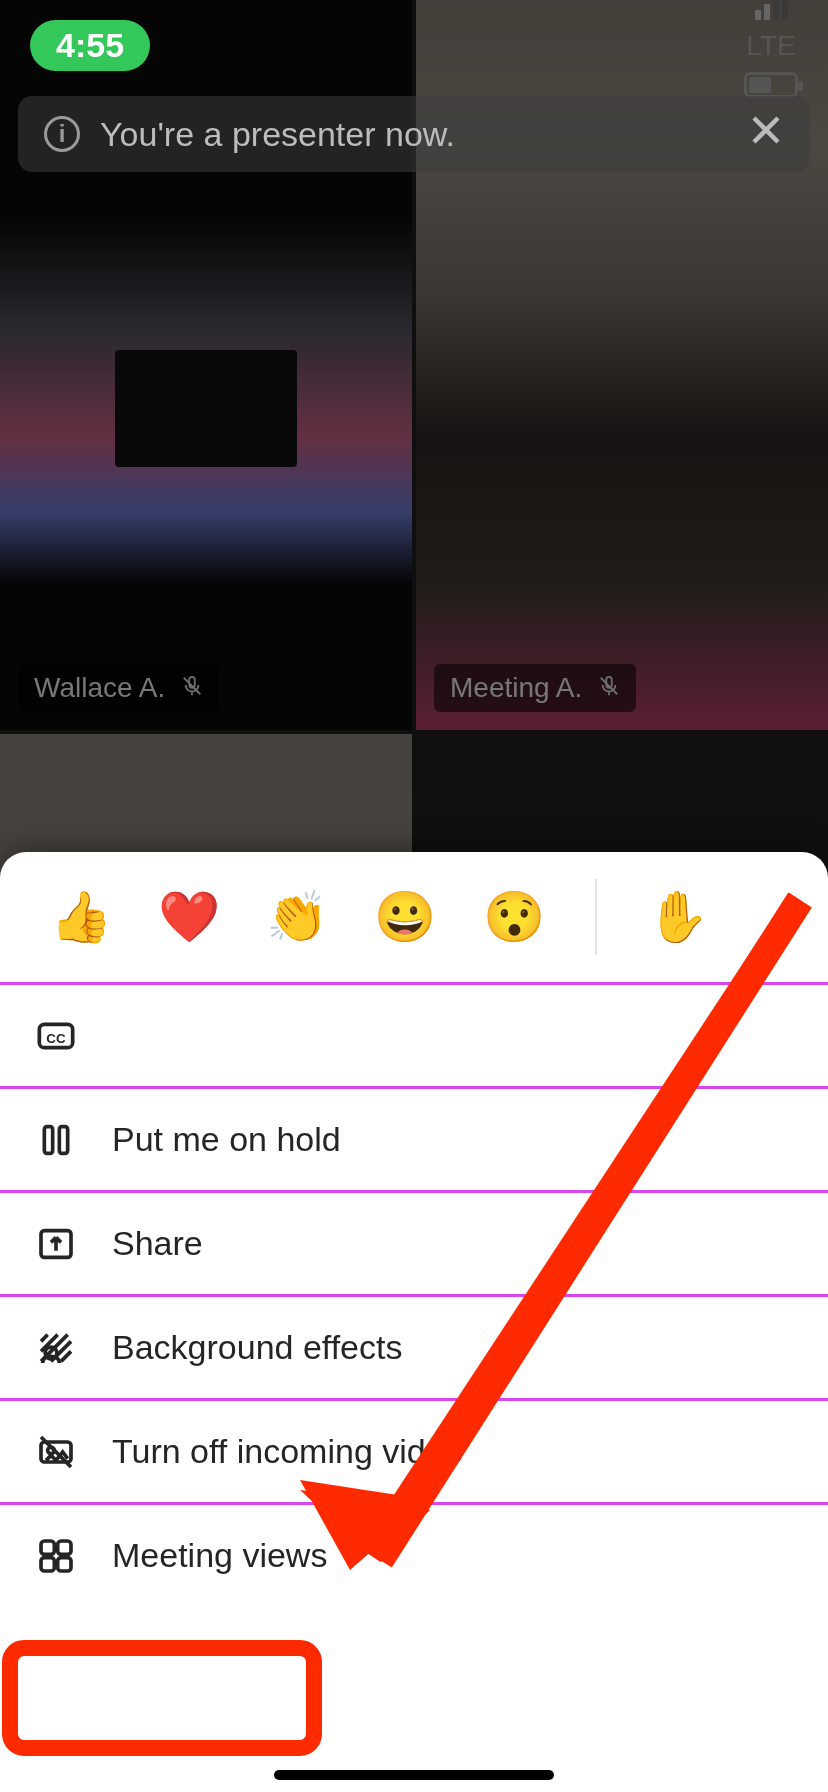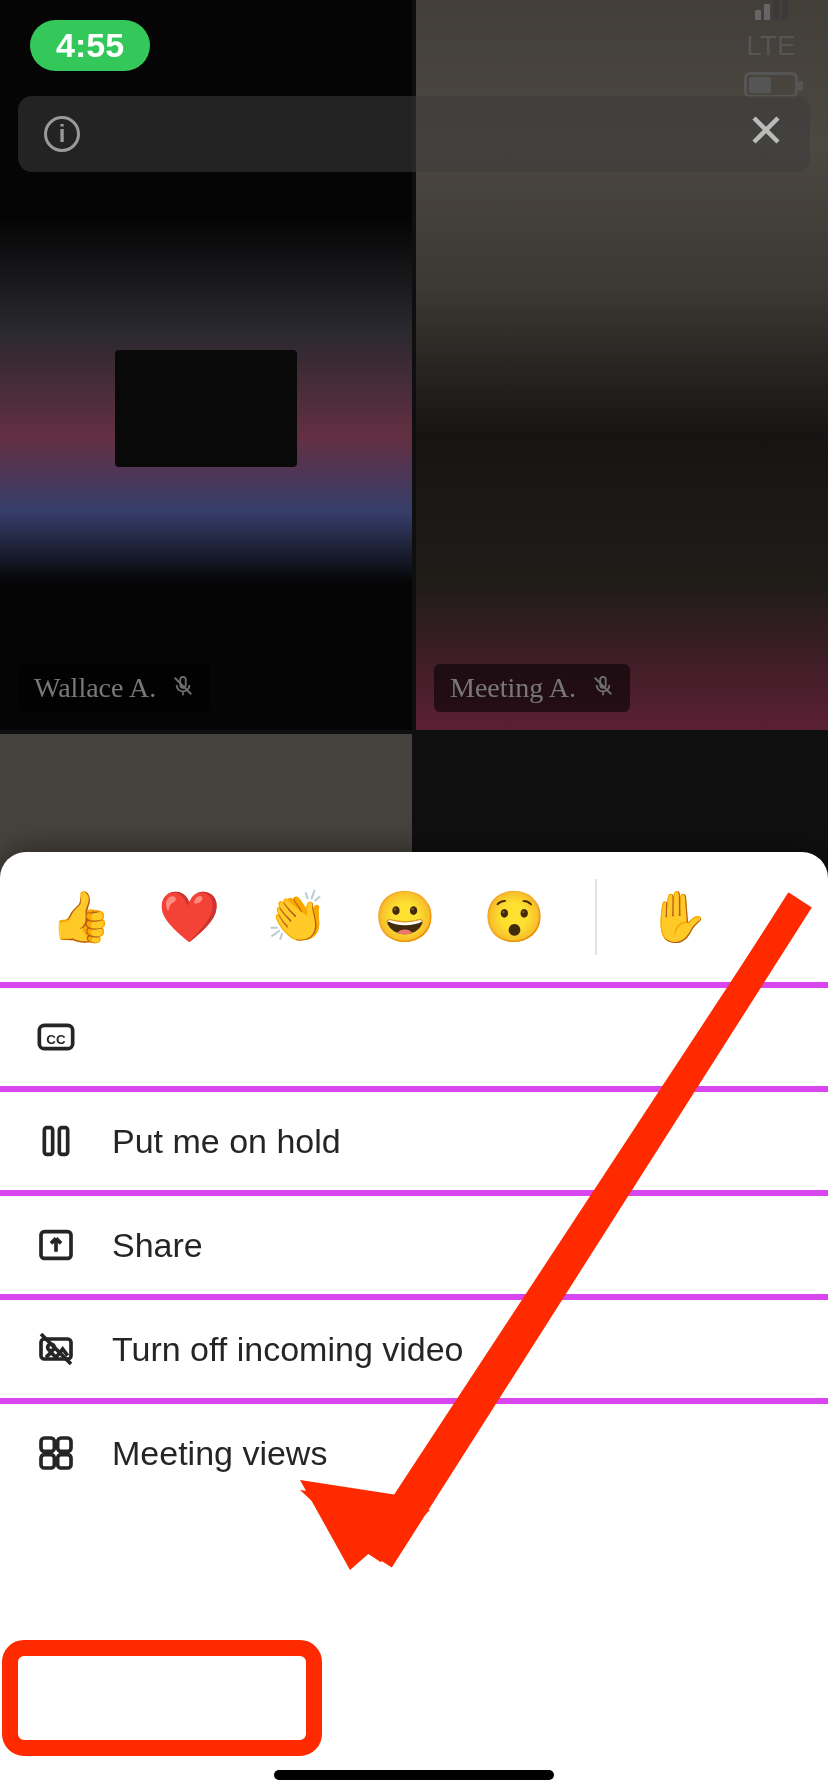--- a/index.html
+++ b/index.html
@@ -29,31 +29,31 @@
   .toast .close svg { width:36px; height:36px; stroke:#bbb; stroke-width:3; }
 
   
   .grid { position:absolute; top:0; left:0; right:0; bottom:0; display:grid; grid-template-columns:1fr 1fr; grid-template-rows: 730px 1fr; gap:4px; padding-top:0;}
   .tile { position:relative; background:#0f0f0f; overflow:hidden;}
   .tile.t1 { background: linear-gradient(#0a0a0a 30%, #4a4a55 45%, #b6577a 60%, #6472c2 70%, #0a0a0a 80%); }
   .tile.t1::before{content:"";position:absolute;left:28%;top:48%;width:44%;height:16%;background:#111;border-radius:4px;}
   .tile.t2 { background: linear-gradient(#7a7268 0%, #8a8278 20%, #6c655c 40%, #2a2422 60%, #3a342e 80%, #a23a5c 99%); }
   .tile.t3 { background: linear-gradient(#7e776e, #9a938a); }
   .tile.t4 { background:#1e1e1e; }
-  .nametag { position:absolute; left:18px; bottom:18px; background:rgba(0,0,0,0.55); color:#d9d9d9; font-size:28px; padding:8px 16px; border-radius:6px; display:flex; align-items:center; gap:16px;font-family:Liberation Serif, serif;}
+  .nametag { position:absolute; left:18px; bottom:18px; background:rgba(0,0,0,0.55); color:#d9d9d9; font-size:28px; padding:8px 16px; border-radius:6px; display:flex; align-items:center; gap:16px;}
   .mute-ic svg{width:22px;height:22px;fill:#c8c8c8;}
 
   
   .sheet { position:absolute; left:0; right:0; bottom:0; background:#fff; border-top-left-radius:26px; border-top-right-radius:26px; height: 940px; box-shadow:0 -4px 30px rgba(0,0,0,0.4); }
   .reactions { display:flex; align-items:center; height:130px; padding:0 50px; gap:46px; font-size:50px;}
   .reactions .sep { width:2px; height:76px; background:#e3e3e3; margin:0 4px;}
   .reactions span { cursor:pointer; }
 
   .menu { }
-  .menu-item { display:flex; align-items:center; height:104px; padding:0 36px; border-top:6px solid #d946ef; gap:36px; color:#252525; font-size:34px;}
+  .menu-item { display:flex; align-items:center; height:104px; padding:0 36px; border-top:3px solid #d946ef; gap:36px; color:#252525; font-size:34px;}
   .menu-item .micon { width:40px; height:40px; display:flex; align-items:center; justify-content:center; }
   .menu-item .micon svg { width:40px; height:40px; stroke:#252525; stroke-width:2.2; fill:none; }
   .menu-item.highlight { position:relative; }
 
   
   .red-box { position:absolute; left:2px; bottom:36px; width:320px; height:116px; border:16px solid #ff2a00; border-radius:22px; z-index:50; pointer-events:none;}
   
   .white-inset { position:absolute; left:20px; bottom:52px; width:276px; height:84px; border:5px solid #fff; border-radius:6px; z-index:51; pointer-events:none;}
 
   
@@ -105,20 +105,21 @@
       </div>
       <div class="lte">LTE</div>
       <div class="battery">
           <div class="fill"></div>
         </div>
     </div>
   </div>
 
   <div class="toast">
     <div class="info-icon">i</div>
+    <span>You're a presenter now.</span>
     <span class="close">
       <svg viewBox="0 0 24 24">
           <path d="M4 4l16 16M20 4L4 20"></path>
         </svg>
     </span>
   </div>
 
   <div class="sheet">
     <div class="reactions">
       <span>👍</span>
@@ -154,20 +155,30 @@
       <div class="menu-item">
         <span class="micon">
           <svg viewBox="0 0 24 24">
               <rect x="3" y="4" width="18" height="16" rx="2"></rect>
               <path d="M12 16V8m0 0l-3 3m3-3l3 3"></path>
             </svg>
         </span>
         <span>Share</span>
       </div>
 
+      <div class="menu-item">
+        <span class="micon">
+          <svg viewBox="0 0 24 24">
+              <path d="M3 8l4-4M3 14l10-10M3 20l16-16M9 20l12-12M15 20l6-6"></path>
+              <circle cx="9" cy="15" r="3.5"></circle>
+              <path d="M4 21c0-3 3-4 5-4s5 1 5 4"></path>
+            </svg>
+        </span>
+        <span>Background effects</span>
+      </div>
 
       <div class="menu-item">
         <span class="micon">
           <svg viewBox="0 0 24 24">
               <rect x="3" y="6" width="18" height="12" rx="2"></rect>
               <circle cx="9" cy="11" r="2"></circle>
               <path d="M6 17l3-3 3 3 4-5 3 4"></path>
               <path d="M3 3l18 18"></path>
             </svg>
         </span>

